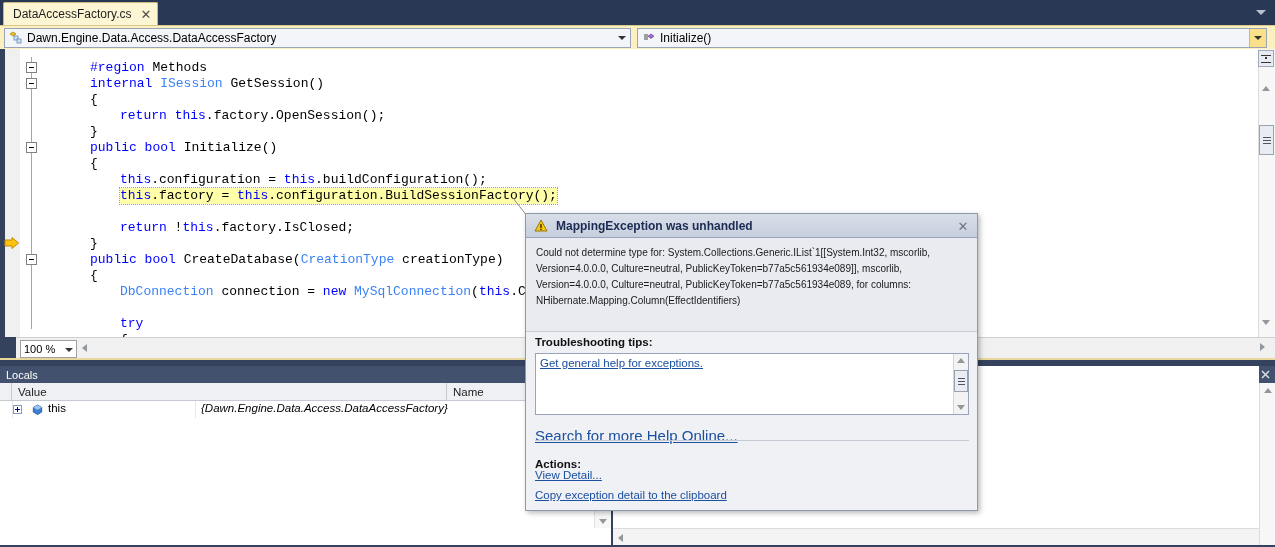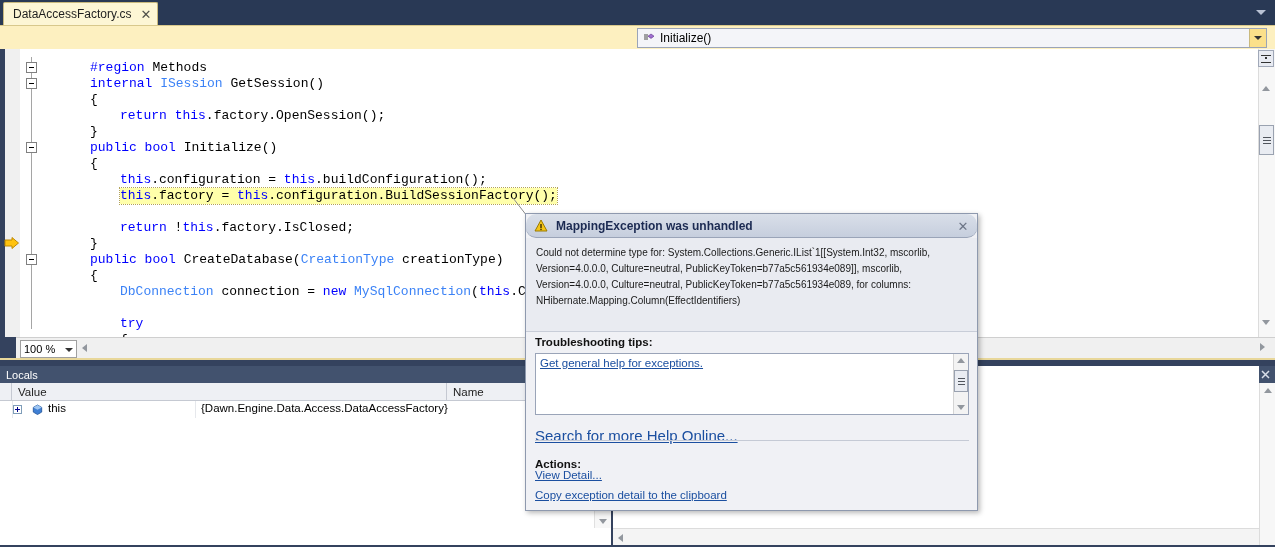--- a/index.html
+++ b/index.html
@@ -156,21 +156,21 @@
     position:absolute;left:0;top:18px;width:1275px;height:17px;display:flex;align-items:center;
   }
   #row-expander{
     position:absolute;left:13px;top:4px;width:9px;height:9px;
     border:1px solid #7f9db9;background:#fff;box-sizing:border-box;
   }
   #row-expander:before{content:"";position:absolute;left:1px;top:3px;width:5px;height:1px;background:#00008b;}
   #row-expander:after{content:"";position:absolute;left:3px;top:1px;width:1px;height:5px;background:#00008b;}
   #row-icon{position:absolute;left:32px;top:3px;width:11px;height:11px;}
   #row-name{position:absolute;left:48px;top:1px;font-size:11.5px;}
-  #row-value{position:absolute;left:201px;top:1px;font-size:11.5px;}
+  #row-value{position:absolute;left:201px;top:1px;font-size:11.5px;font-style:italic;}
   .gcol-sep{position:absolute;top:18px;width:1px;height:17px;background:#e6e8ec;}
   #locals-vscroll{
     position:absolute;right:0;top:383px;width:16px;height:164px;
     background:#f7f7f7;border-left:1px solid #dcdcdc;box-sizing:border-box;
   }
   
   #pane-divider{position:absolute;left:611px;top:366px;width:2px;height:181px;background:#34425e;}
   #right-pane{position:absolute;left:613px;top:366px;width:646px;height:181px;background:#fff;}
   #rp-hscroll{
     position:absolute;left:613px;top:528px;width:646px;height:17px;
@@ -187,21 +187,21 @@
   
   #exc{
     position:absolute;left:525px;top:213px;width:453px;height:298px;
     background:#f0f1f5;border:1px solid #8e99ae;box-sizing:border-box;
     box-shadow:2px 2px 5px rgba(0,0,0,.28);
   }
   #exc-title{
     position:absolute;left:0;top:0;width:451px;height:24px;
     background:linear-gradient(to bottom,#d9dfe9,#c6cedd);
     border-bottom:1px solid #9aa4b8;box-sizing:border-box;
-    display:flex;align-items:center;border-radius:10px;
+    display:flex;align-items:center;
   }
   #exc-warn{margin-left:8px;width:14px;height:13px;position:relative;}
   #exc-title-text{margin-left:8px;font-size:12px;font-weight:bold;color:#1b2a52;}
   #exc-close{
     position:absolute;right:6px;top:4px;width:16px;height:16px;
     display:flex;align-items:center;justify-content:center;
     font-size:13px;color:#6d7687;font-family:"Liberation Sans",sans-serif;
   }
   #exc-msg{
     position:absolute;left:0;top:24px;width:451px;height:94px;
@@ -248,20 +248,33 @@
   <div id="tab-doc">
     <span class="tab-label">DataAccessFactory.cs</span>
     <span class="tab-close">✕</span>
   </div>
   <div id="tabstrip-dropdown">
     <span class="caret"></span>
   </div>
 </div>
 
 <div id="navbar">
+  <div class="nav-combo" id="nav-class">
+    <span class="nav-icon">
+      <svg width="14" height="14" viewBox="0 0 14 14">
+        <path d="M4 1 L7 3 L4 5 L1 3 Z" fill="#f0c419" stroke="#9c7d10" stroke-width=".7"></path>
+        <rect x="5" y="5" width="4" height="4" fill="#cfe3f7" stroke="#5a7ca6" stroke-width=".7"></rect>
+        <rect x="8" y="8" width="4" height="4" fill="#cfe3f7" stroke="#5a7ca6" stroke-width=".7"></rect>
+      </svg>
+    </span>
+    <span class="nav-text">Dawn.Engine.Data.Access.DataAccessFactory</span>
+    <span class="combo-btn">
+      <span class="caret"></span>
+    </span>
+  </div>
   <div class="nav-combo" id="nav-member">
     <span class="nav-icon">
       <svg width="14" height="14" viewBox="0 0 14 14">
         <path d="M2 4 h4 M2 6 h4 M2 8 h4" stroke="#4a4a4a" stroke-width="1"></path>
         <path d="M9 3 L12 5.2 L9 7.4 L6 5.2 Z" fill="#a06fd0" stroke="#6a3f96" stroke-width=".7"></path>
       </svg>
     </span>
     <span class="nav-text">Initialize()</span>
     <span class="combo-btn">
       <span class="caret"></span>

